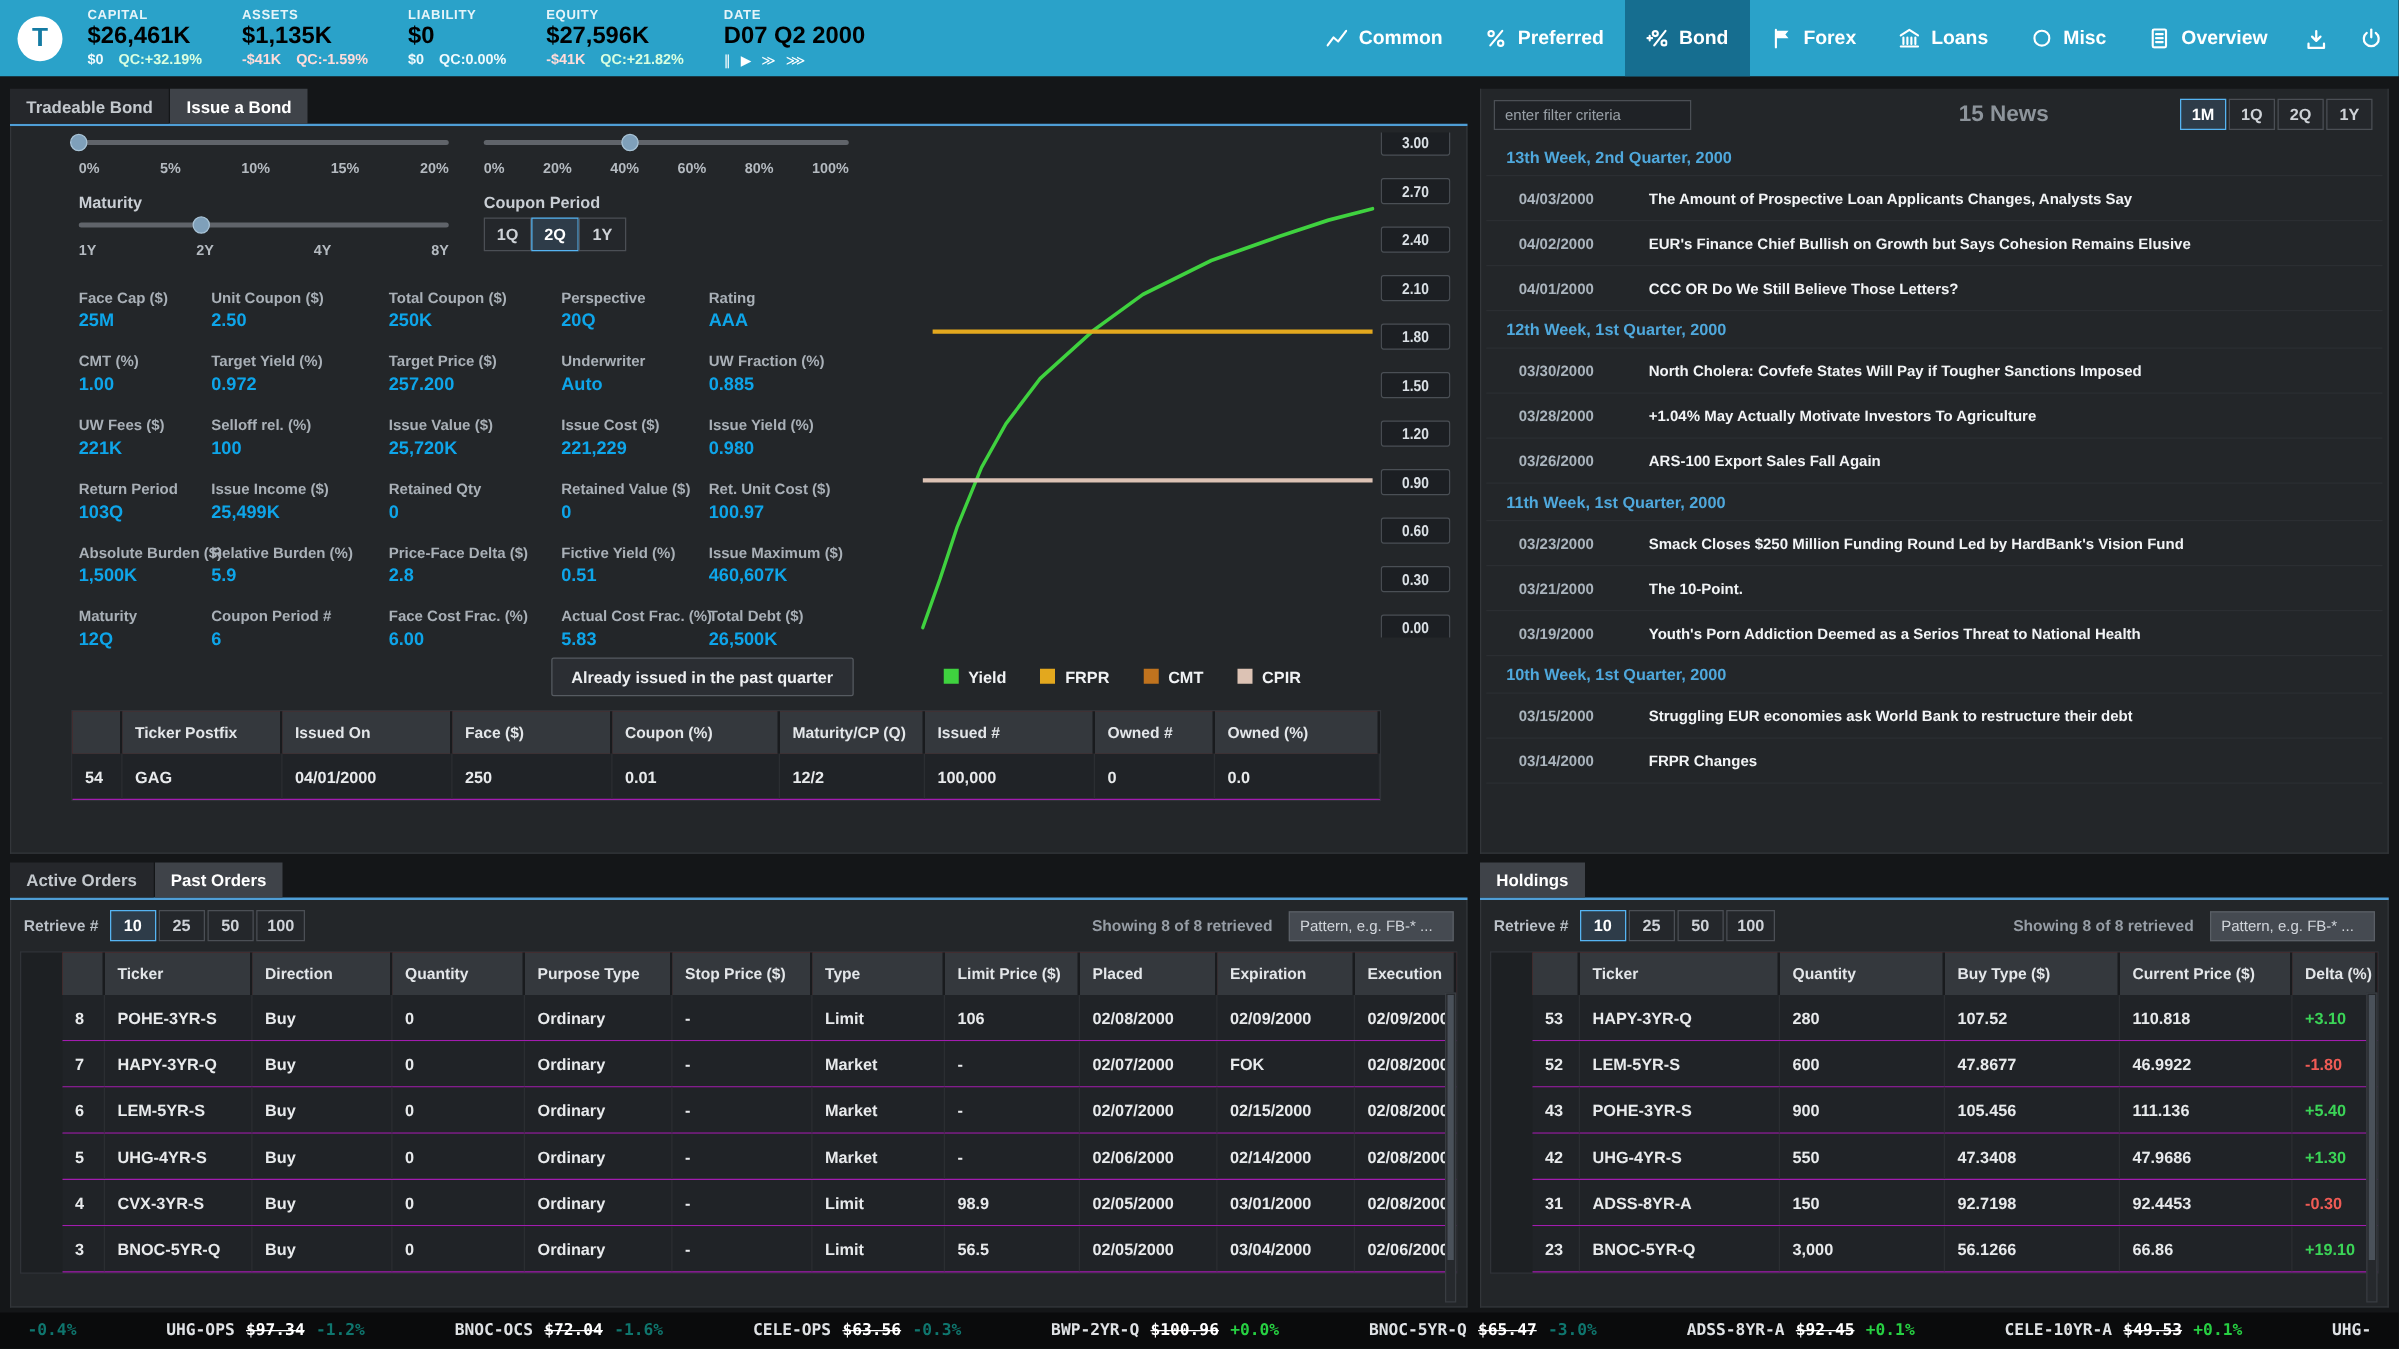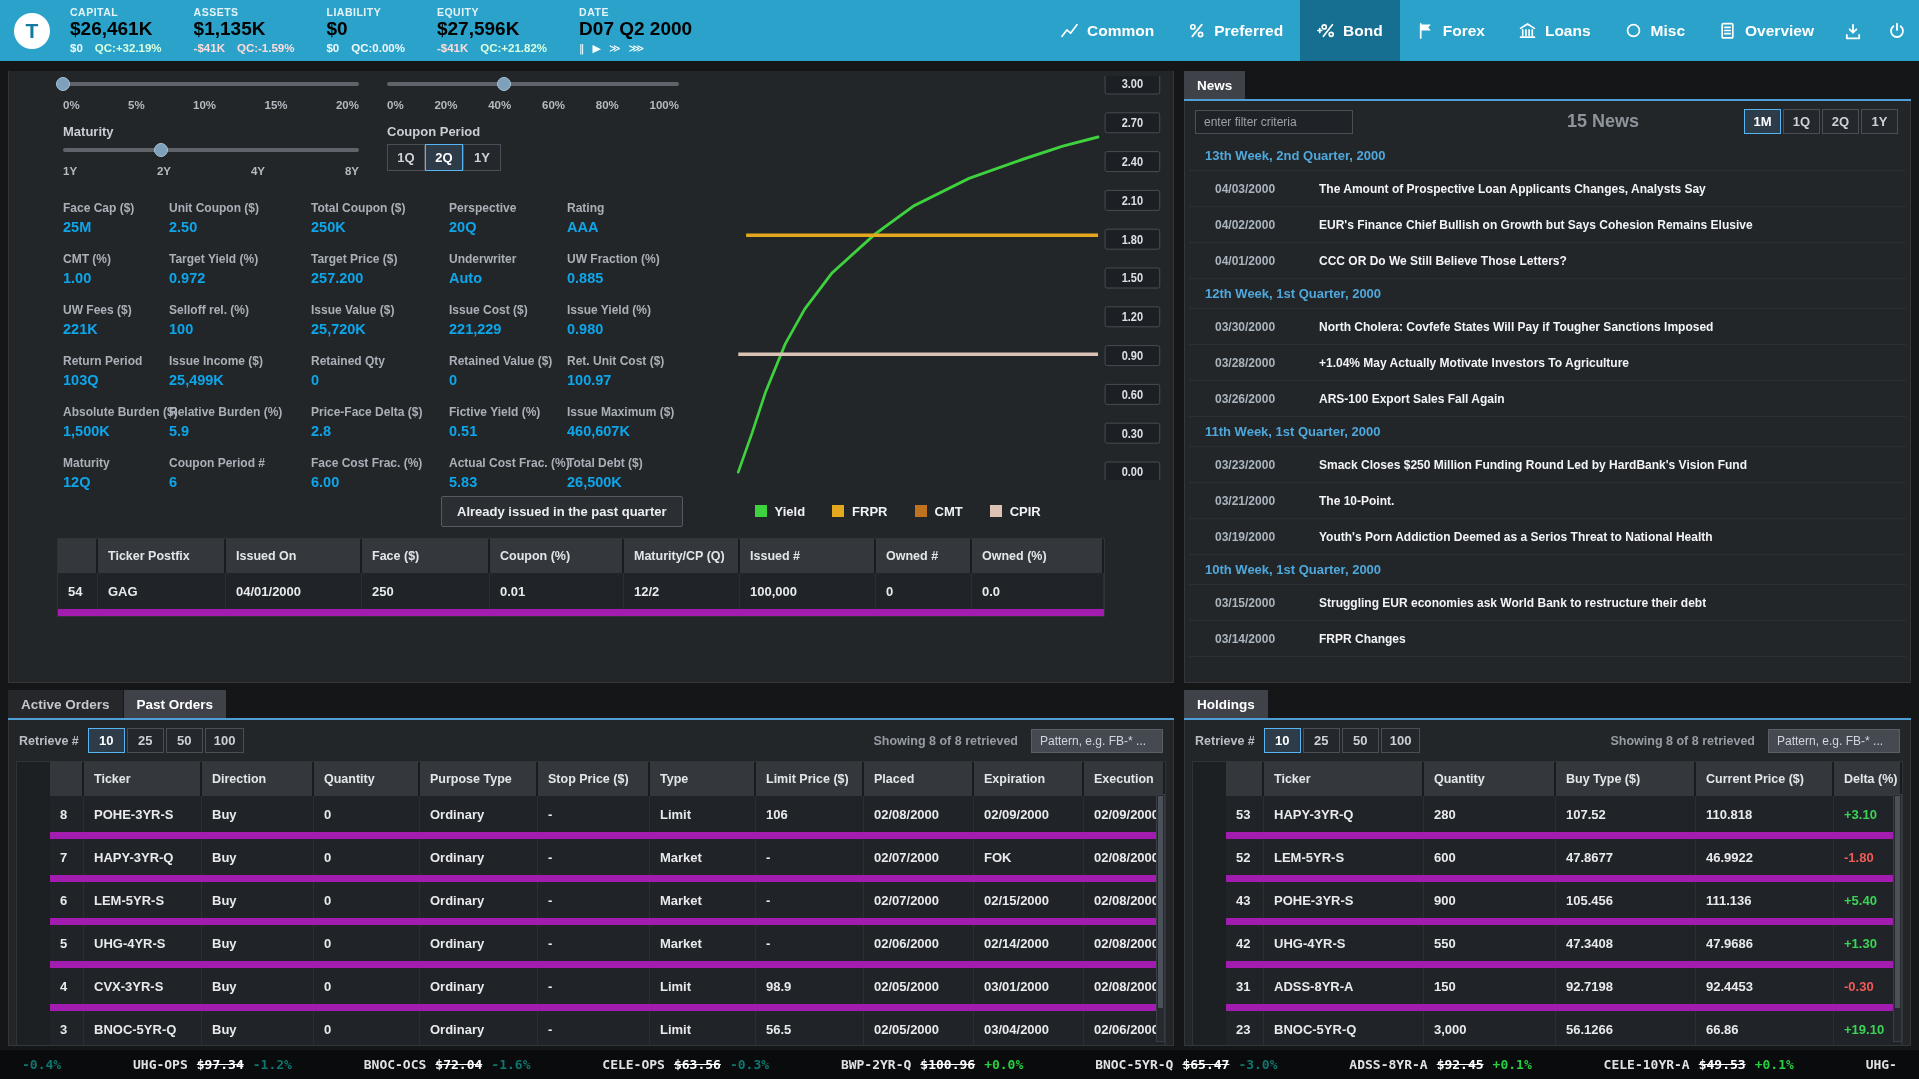--- a/index.html
+++ b/index.html
@@ -64,21 +64,21 @@
   .legend{display:flex;gap:27px;margin-left:72px;align-items:center;}
   .lg{display:flex;gap:8px;align-items:center;font-size:13px;font-weight:bold;color:#f0f2f4;}
   .sw{width:12px;height:12px;display:inline-block;background:#888;}
 
   
   .tbl{border:1px solid #303338;background:#1d2023;}
   .issued-tbl{margin:10px 60px 0 40px;}
   .orders-tbl,.holdings-tbl{margin:3px 7px 0 7px;padding-left:33px;}
   .thead{display:grid;background:#7f1d1d;}
   .th{background:#34383d;color:#e3e6e9;font-weight:bold;font-size:12.5px;height:34px;display:flex;align-items:center;padding:0 10px;border-right:2px solid #191b1e;white-space:nowrap;overflow:hidden;cursor:pointer;}
-  .tbody .tr{display:grid;border-bottom:7px solid #a21caf;background:#202327;}
+  .tbody .tr{display:grid;border-bottom:1px solid #a21caf;background:#202327;}
   .td{height:36px;display:flex;align-items:center;padding:0 10px;font-size:13px;font-weight:bold;color:#e8eaec;border-right:1px solid #2b2e32;overflow:hidden;white-space:nowrap;}
   .g-issued{grid-template-columns:40px 128px 136px 128px 134px 116px 136px 96px 1fr;}
   .g-orders{grid-template-columns:34px 118px 112px 106px 118px 112px 106px 108px 110px 110px 1fr;}
   .g-holdings{grid-template-columns:38px 160px 132px 140px 138px 1fr;}
   .delta.pos{color:#3bd457;}
   .delta.neg{color:#ef5b55;}
 
   
   .ctrl{display:flex;align-items:center;gap:9px;padding:8px 10px 5px 10px;flex:none;}
   .ctl-lbl{font-size:12.5px;font-weight:bold;color:#b9bfc6;}
@@ -235,20 +235,24 @@
       </div>
     </nav>
   </header>
 
   <div class="content">
 
     <div class="col-left">
 
       <div class="row1">
         <section class="region">
+          <div class="tabs-row">
+            <div class="tab">Tradeable Bond</div>
+            <div class="tab active">Issue a Bond</div>
+          </div>
           <div class="panel">
             <div class="bond-body">
               <div class="bond-top">
                 <div class="bond-left">
                   <div class="sliders">
                     <div>
                       <div class="slider">
                         <div class="track"></div>
                         <div class="handle" style="left: 0%;"></div>
                       </div>
@@ -639,23 +643,20 @@
               </div>
           </div>
         </section>
       </div>
     </div>
 
     <div class="col-right">
 
       <div class="row1">
         <section class="region">
-          <div class="tabs-row">
-            <div class="tab active">News</div>
-          </div>
           <div class="panel">
             <div class="ctrl news-ctrl">
               <input class="flt-input" placeholder="enter filter criteria" style="">
               <span class="news-count">15 News</span>
               <div class="seg">
                 <button class="btn active">1M</button>
                 <button class="btn">1Q</button>
                 <button class="btn">2Q</button>
                 <button class="btn">1Y</button>
               </div>

